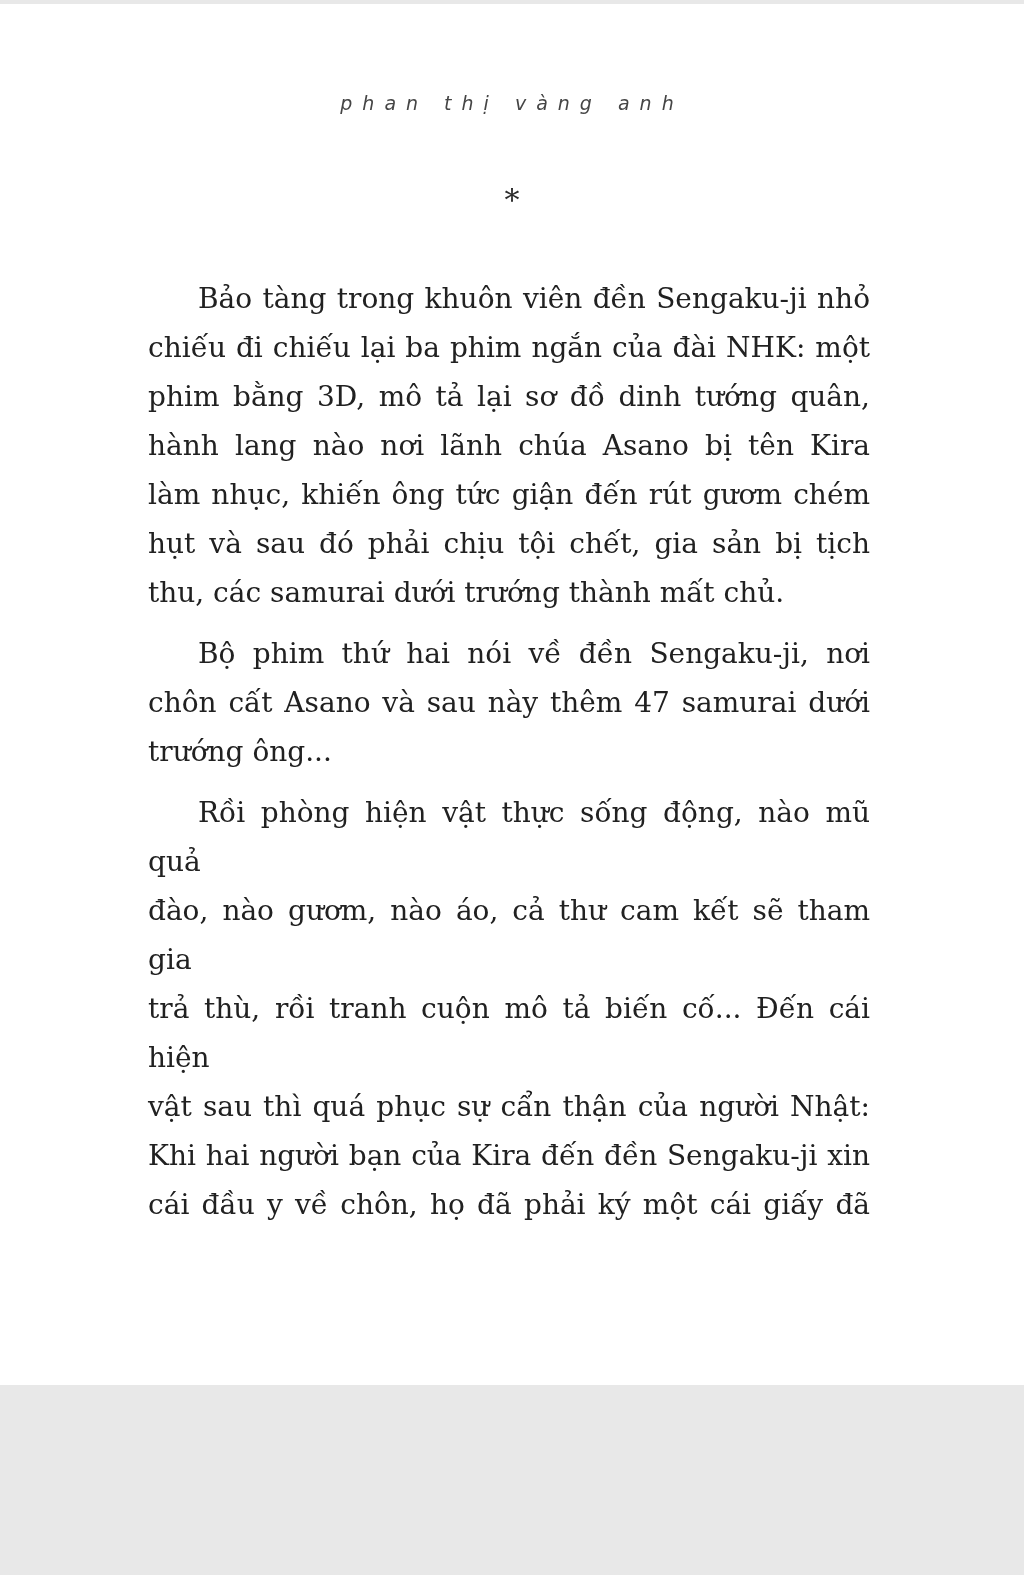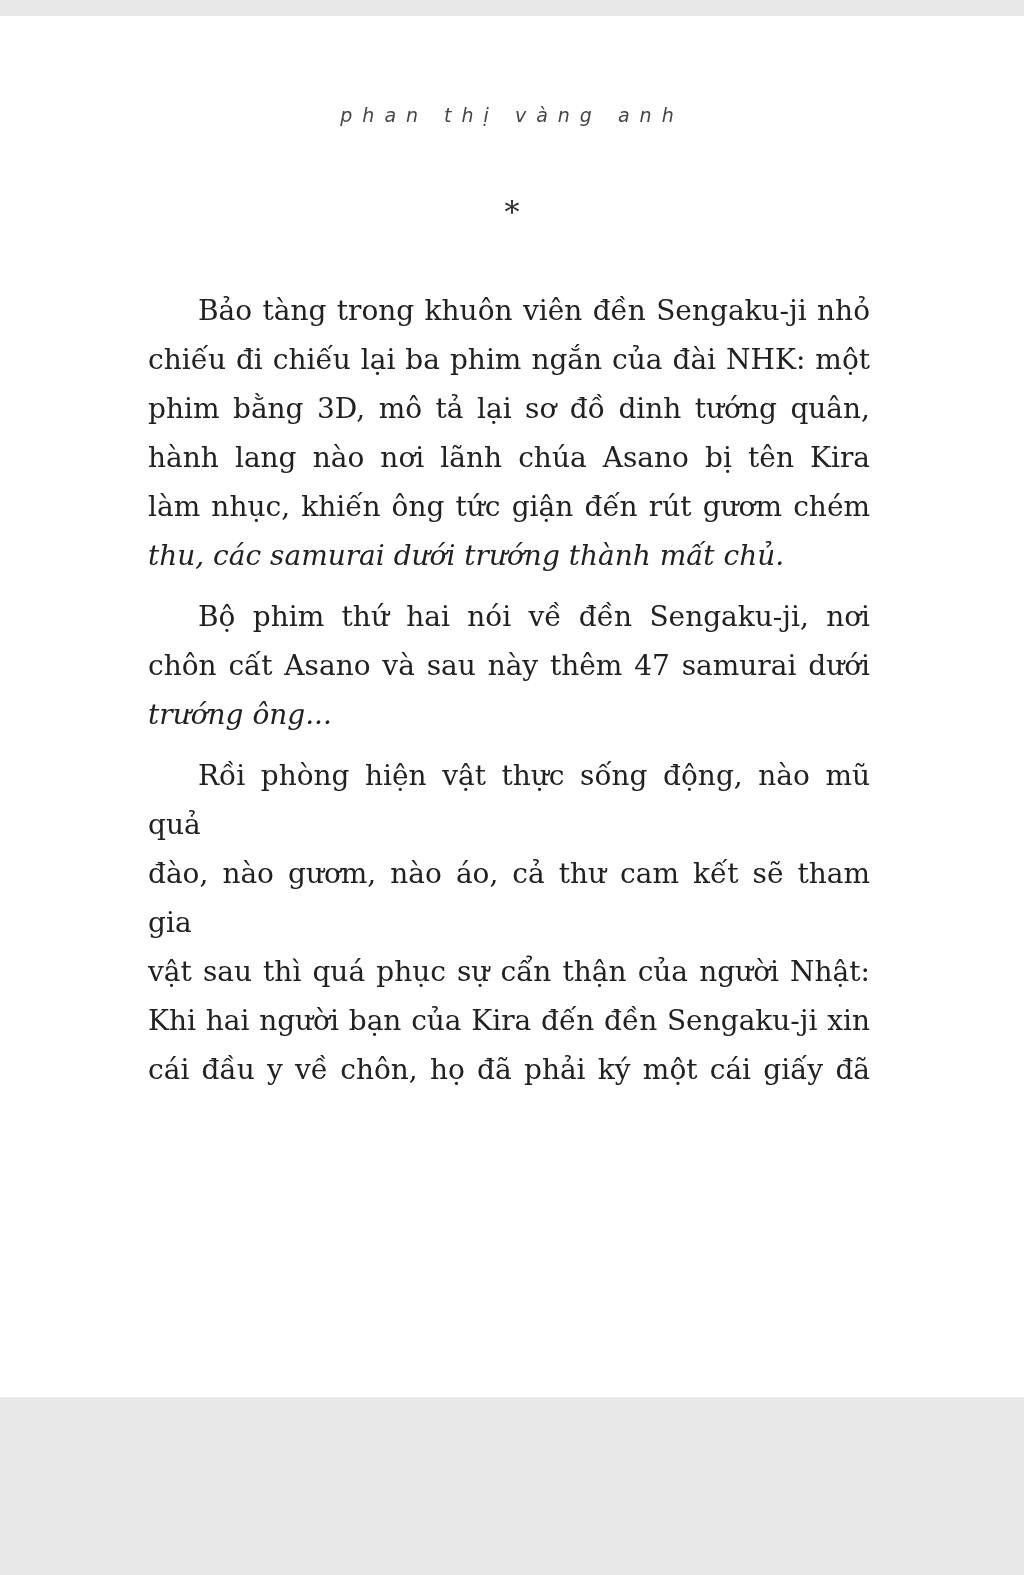--- a/index.html
+++ b/index.html
@@ -4,21 +4,21 @@
 <style>
   html, body {
     margin: 0;
     padding: 0;
     background: #e8e8e8;
   }
   .page {
     position: relative;
     width: 1024px;
     height: 1381px;
-    margin: 16px auto;
+    margin: 4px auto;
     background: #ffffff;
     overflow: hidden;
     font-family: "DejaVu Serif", serif;
   }
   .running-header {
     position: absolute;
     top: 88px;
     left: 0;
     width: 100%;
     text-align: center;
@@ -53,21 +53,20 @@
   .line {
     text-align: justify;
     text-align-last: justify;
   }
   .line.first {
     text-indent: 50px;
   }
   .line.last {
     text-align: right;
     text-align-last: left;
-    font-style: italic;
   }
   .page-footer {
     position: absolute;
     top: 1438px;
     left: 0;
     width: 100%;
     height: 56px;
     display: flex;
     align-items: center;
     justify-content: center;
@@ -98,33 +97,35 @@
   <div class="section-divider">*</div>
 
   <div class="body-text">
 
     <div class="para">
       <div class="line first">Bảo tàng trong khuôn viên đền Sengaku-ji nhỏ</div>
       <div class="line">chiếu đi chiếu lại ba phim ngắn của đài NHK: một</div>
       <div class="line">phim bằng 3D, mô tả lại sơ đồ dinh tướng quân,</div>
       <div class="line">hành lang nào nơi lãnh chúa Asano bị tên Kira</div>
       <div class="line">làm nhục, khiến ông tức giận đến rút gươm chém</div>
+      <div class="line">hụt và sau đó phải chịu tội chết, gia sản bị tịch</div>
       <div class="line last">thu, các samurai dưới trướng thành mất chủ.</div>
     </div>
 
     <div class="para">
       <div class="line first">Bộ phim thứ hai nói về đền Sengaku-ji, nơi</div>
       <div class="line">chôn cất Asano và sau này thêm 47 samurai dưới</div>
       <div class="line last">trướng ông...</div>
     </div>
 
 
     <div class="para">
       <div class="line first">Rồi phòng hiện vật thực sống động, nào mũ quả</div>
       <div class="line">đào, nào gươm, nào áo, cả thư cam kết sẽ tham gia</div>
+      <div class="line">trả thù, rồi tranh cuộn mô tả biến cố... Đến cái hiện</div>
       <div class="line">vật sau thì quá phục sự cẩn thận của người Nhật:</div>
       <div class="line">Khi hai người bạn của Kira đến đền Sengaku-ji xin</div>
       <div class="line">cái đầu y về chôn, họ đã phải ký một cái giấy đã</div>
 
     </div>
 
   </div>
 
   <div class="page-footer">
     <span class="footer-dot">•</span>

